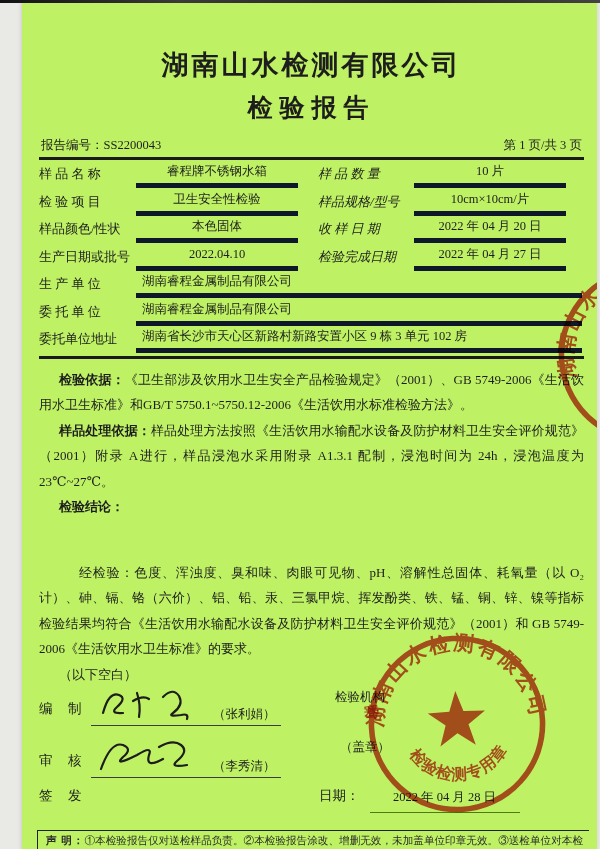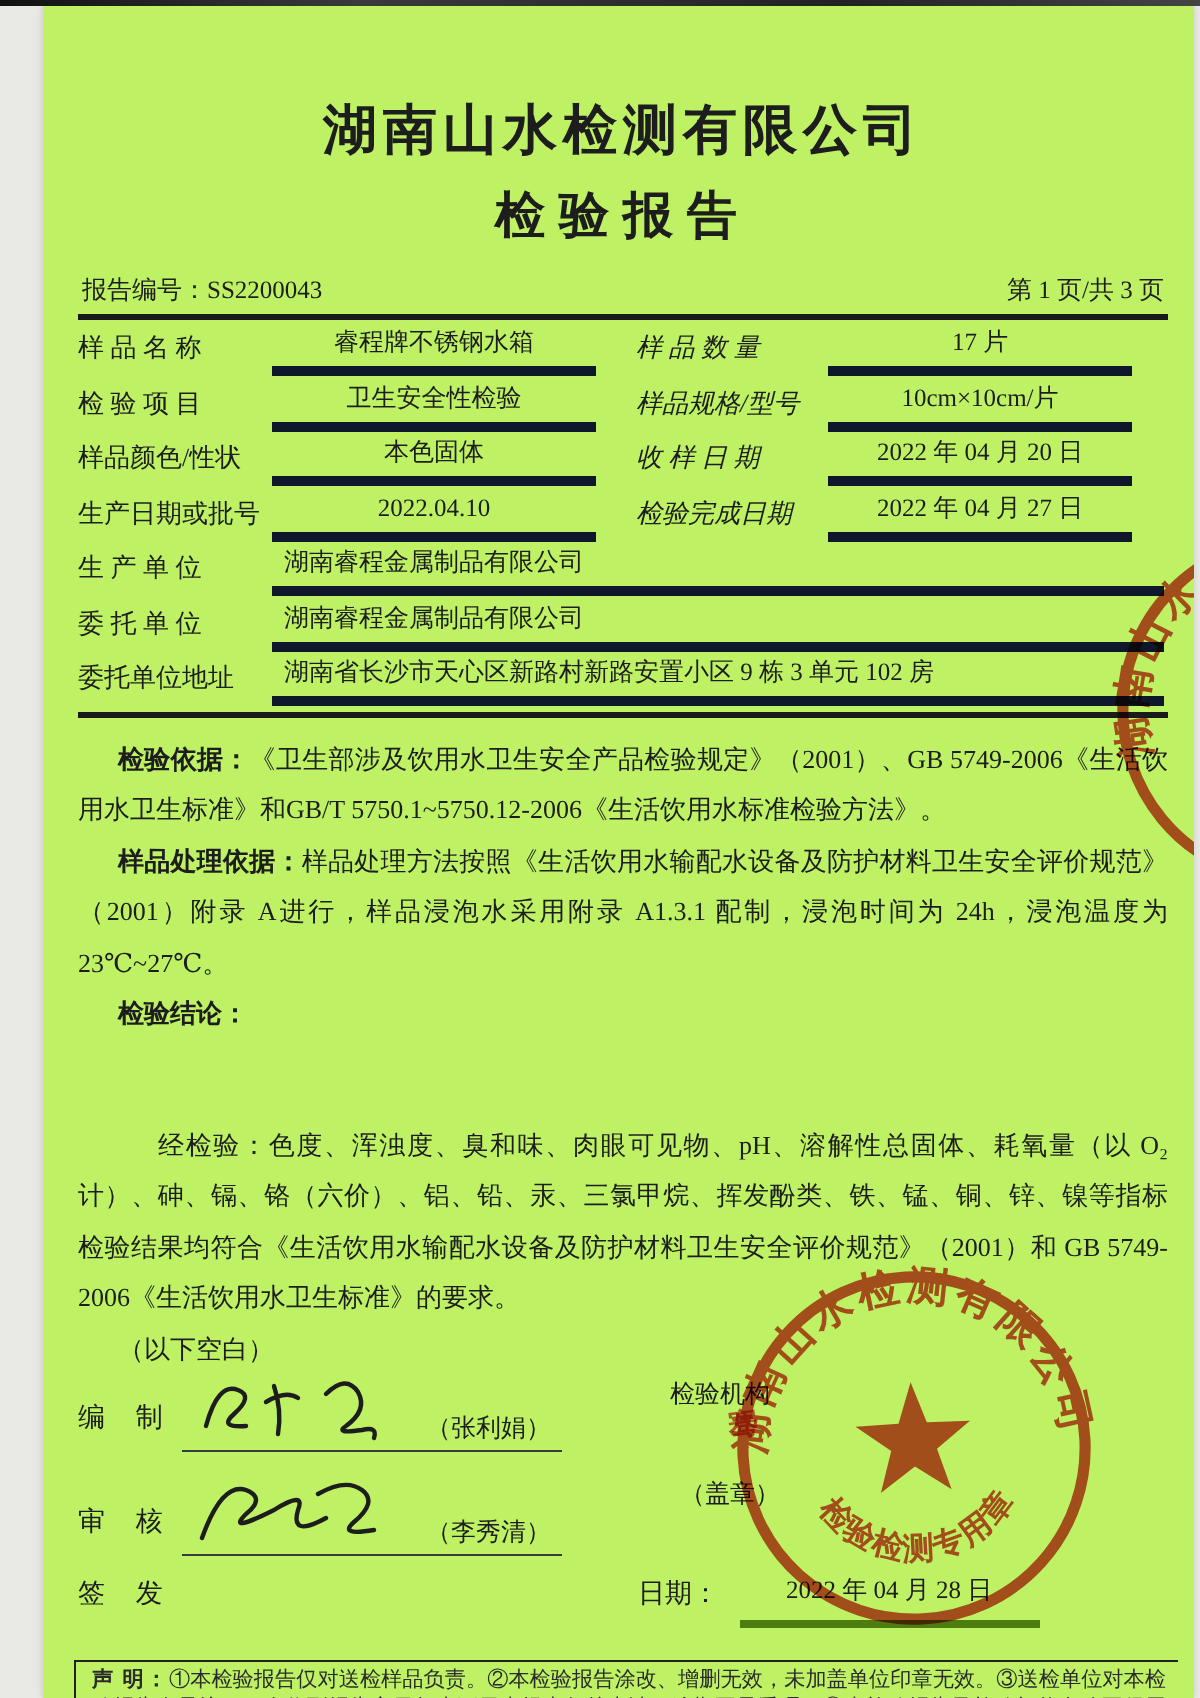--- a/index.html
+++ b/index.html
@@ -40,21 +40,21 @@
   .signoff { position:absolute; left:17px; top:636px; width:546px; font-size:13.5px; }
   .srow { display:flex; align-items:flex-end; margin-bottom:9px; }
   .sgroup { width:242px; }
   .sline { display:flex; align-items:flex-end; }
   .slabel { width:52px; padding-bottom:8px; letter-spacing:6px; white-space:nowrap; }
   .sigzone { flex:1; border-bottom:1px solid #3c3c3c; display:flex; align-items:flex-end; padding:0 4px 2px 6px; }
   .sig-svg { flex:0 0 auto; }
   .printed { font-size:12.5px; white-space:nowrap; padding-left:4px; }
   .daterow { display:flex; align-items:flex-end; margin-left:38px; }
   .dlabel { padding-bottom:8px; white-space:nowrap; }
-  .dval { width:150px; margin-left:10px; border-bottom:4px solid #4d7c0f;
+  .dval { width:150px; margin-left:10px; border-bottom:1px solid #4d7c0f;
           text-align:center; padding-bottom:6px; font-size:12.5px; white-space:nowrap; }
 
   
   .agency-label { position:absolute; left:313px; top:642px; font-size:12.5px; z-index:1; }
   .stamp-note   { position:absolute; left:318px; top:692px; font-size:12.5px; z-index:1; }
 
   
   .seal { position:absolute; width:186px; height:186px; color:#d53a2a; opacity:.88;
           mix-blend-mode:multiply; z-index:5; pointer-events:none; }
   .seal svg { width:100%; height:100%; }
@@ -88,21 +88,21 @@
       </div>
       <div>第 1 页/共 3 页</div>
     </div>
     <div class="rule-thick"></div>
 
     <div class="itable">
       <div class="irow">
         <div class="lbl l1">样 品 名 称</div>
         <div class="val v1">睿程牌不锈钢水箱</div>
         <div class="lbl l2">样 品 数 量</div>
-        <div class="val v2">17 片</div>
+        <div class="val v2">10 片</div>
       </div>
       <div class="irow">
         <div class="lbl l1">检 验 项 目</div>
         <div class="val v1">卫生安全性检验</div>
         <div class="lbl l2">样品规格/型号</div>
         <div class="val v2">10cm×10cm/片</div>
       </div>
       <div class="irow">
         <div class="lbl l1">样品颜色/性状</div>
         <div class="val v1">本色固体</div>

